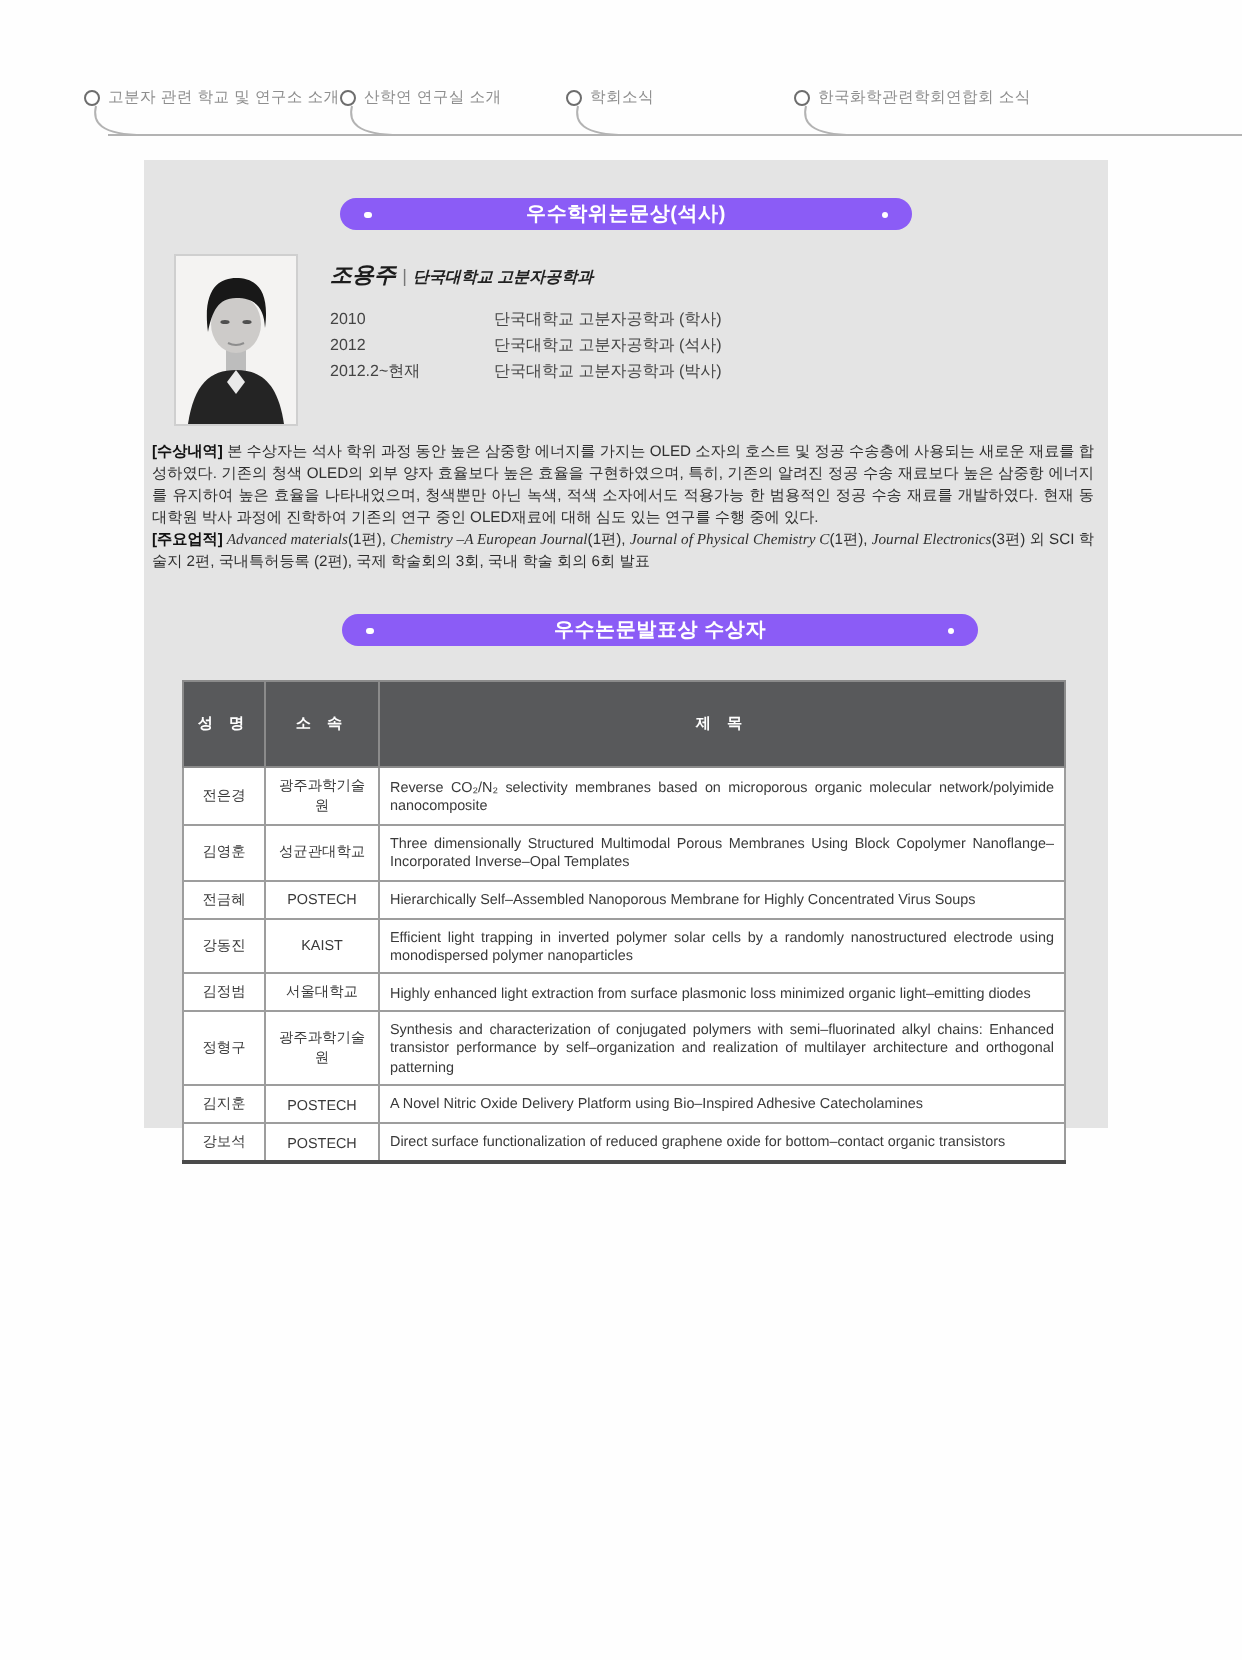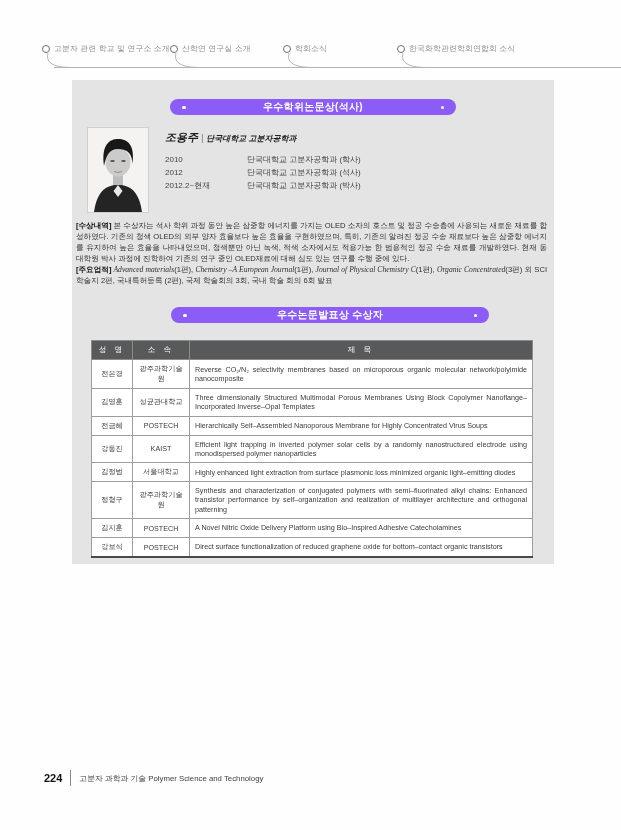--- a/index.html
+++ b/index.html
@@ -73,22 +73,22 @@
   table.awards{
     position:absolute;left:19px;top:260px;width:442px;
     border-collapse:collapse;table-layout:fixed;
     background:#ffffff;
     border-bottom:2px solid #4a4a4a;
   }
   table.awards col.c1{width:41px;}
   table.awards col.c2{width:57px;}
   table.awards th{
     background:#58595b;color:#ffffff;
-    font-size:7.6px;font-weight:normal;letter-spacing:3px;
-    padding:4px 0;border:0.8px solid #8b8b8b;
+    font-size:7.6px;font-weight:bold;letter-spacing:3px;
+    padding:16px 0;border:0.8px solid #8b8b8b;
   }
   table.awards td{
     border:0.8px solid #9d9d9d;
     font-size:7.2px;color:#3a3a3a;
     padding:4px 5px;vertical-align:middle;background:#fff;
   }
   td.cell-name, td.cell-affil{text-align:center;padding:4px 1px;}
   td.cell-title{font-size:6.9px;line-height:9.3px;text-align:justify;color:#424242;}
 
   
@@ -167,21 +167,21 @@
         </div>
         <div class="edu-row">
           <span class="edu-year">2012.2~현재</span>
           <span class="edu-detail">단국대학교 고분자공학과 (박사)</span>
         </div>
       </div>
     </div>
 
     <div class="bio-text">
       <p><span class="blabel">[수상내역]</span><span> 본 수상자는 석사 학위 과정 동안 높은 삼중항 에너지를 가지는 OLED 소자의 호스트 및 정공 수송층에 사용되는 새로운 재료를 합성하였다. 기존의 청색 OLED의 외부 양자 효율보다 높은 효율을 구현하였으며, 특히, 기존의 알려진 정공 수송 재료보다 높은 삼중항 에너지를 유지하여 높은 효율을 나타내었으며, 청색뿐만 아닌 녹색, 적색 소자에서도 적용가능 한 범용적인 정공 수송 재료를 개발하였다. 현재 동 대학원 박사 과정에 진학하여 기존의 연구 중인 OLED재료에 대해 심도 있는 연구를 수행 중에 있다.</span></p>
-      <p><span class="blabel">[주요업적]</span><span class="jital"> Advanced materials</span><span>(1편), </span><span class="jital">Chemistry –A European Journal</span><span>(1편), </span><span class="jital">Journal of Physical Chemistry C</span><span>(1편), </span><span class="jital">Organic Concentrated</span><span>(3편) 외 SCI 학술지 2편, 국내특허등록 (2편), 국제 학술회의 3회, 국내 학술 회의 6회 발표</span></p>
+      <p><span class="blabel">[주요업적]</span><span class="jital"> Advanced materials</span><span>(1편), </span><span class="jital">Chemistry –A European Journal</span><span>(1편), </span><span class="jital">Journal of Physical Chemistry C</span><span>(1편), </span><span class="jital">Journal Electronics</span><span>(3편) 외 SCI 학술지 2편, 국내특허등록 (2편), 국제 학술회의 3회, 국내 학술 회의 6회 발표</span></p>
     </div>
 
     <div class="pill pill2">
       <span class="dot left"></span>
       <span>우수논문발표상 수상자</span>
       <span class="dot right"></span>
     </div>
 
     <table class="awards">
       <colgroup>
@@ -234,19 +234,14 @@
         </tr>
         <tr>
           <td class="cell-name">강보석</td>
           <td class="cell-affil">POSTECH</td>
           <td class="cell-title">Direct surface functionalization of reduced graphene oxide for bottom–contact organic transistors</td>
         </tr>
       </tbody>
     </table>
   </div>
 
-  <div class="footer">
-    <span class="pnum">224</span>
-    <span class="fdiv"></span>
-    <span class="ftitle">고분자 과학과 기술 Polymer Science and Technology</span>
-  </div>
 
 </div>
 
 </body></html>

